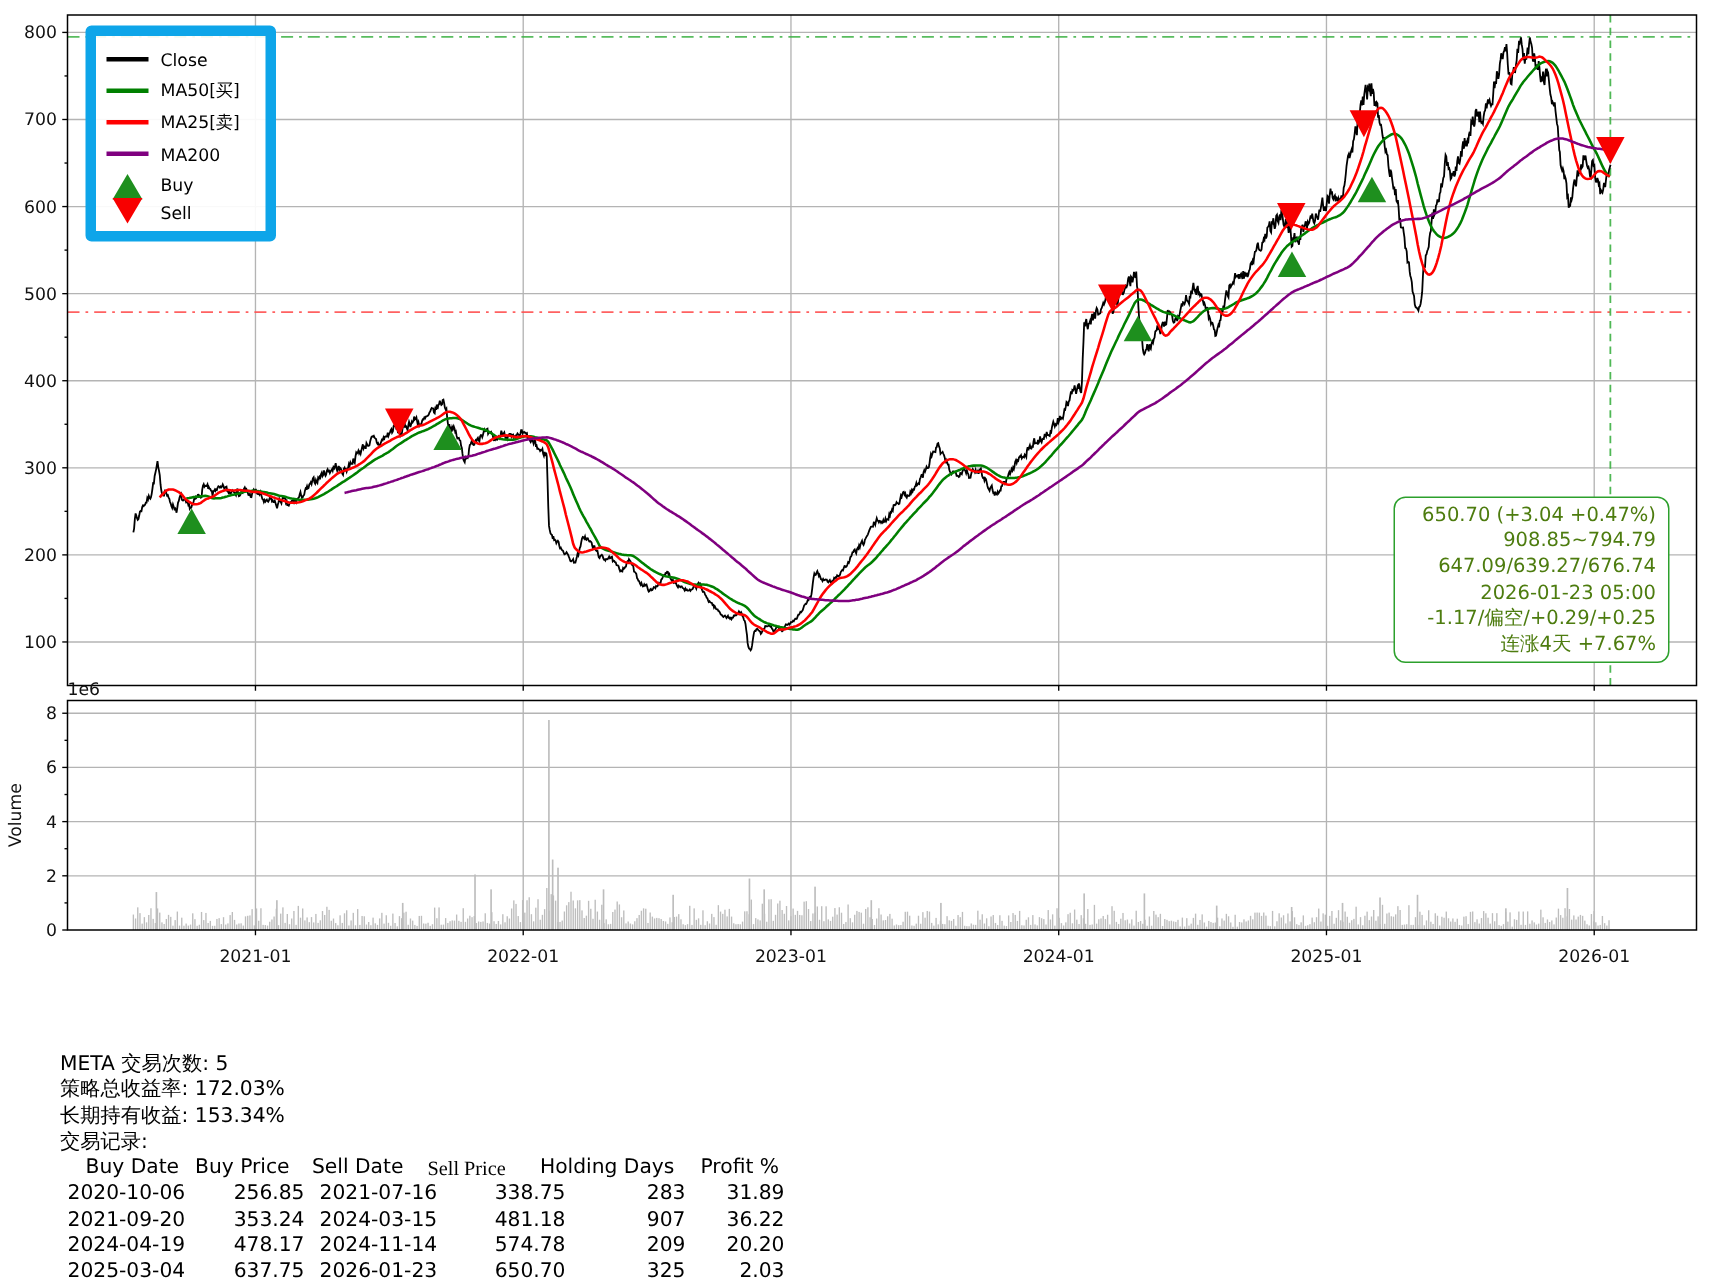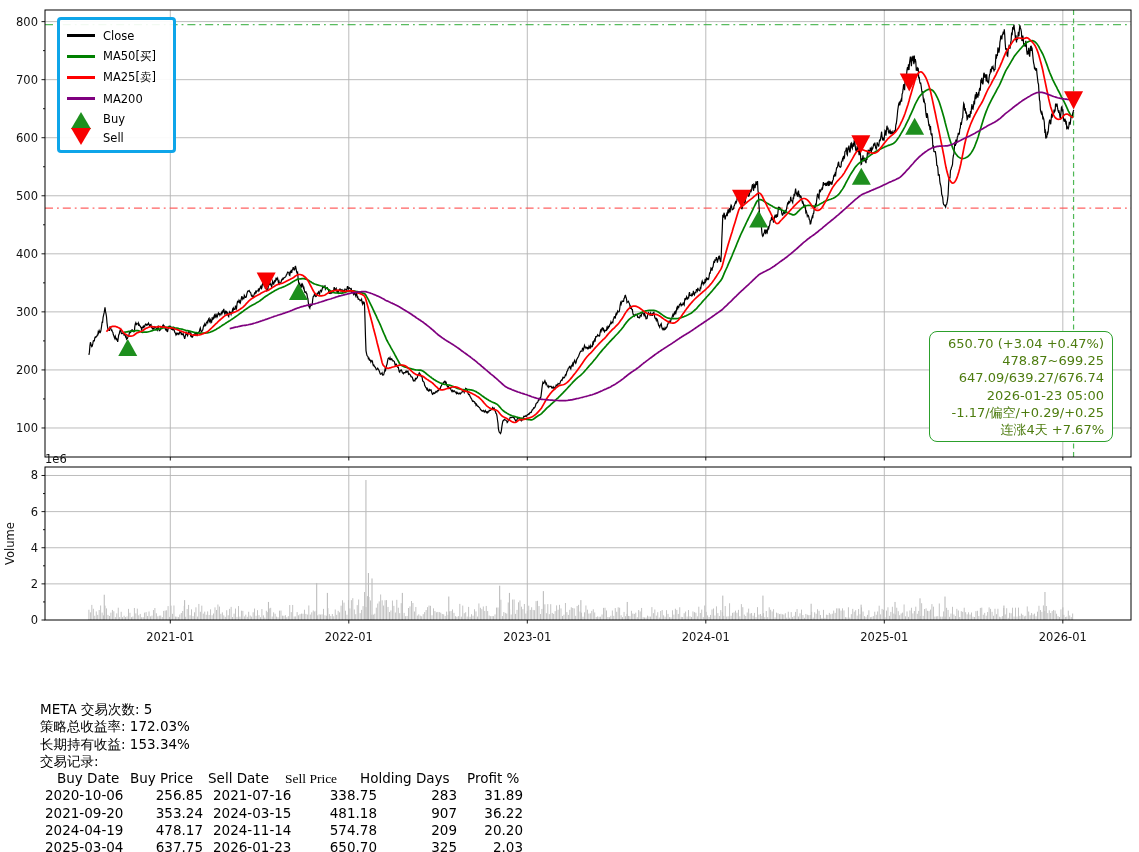--- a/index.html
+++ b/index.html
@@ -4,21 +4,21 @@
 <style>
   html,body{margin:0;padding:0;background:#fff;}
   body{width:1139px;height:852px;position:relative;overflow:hidden;
        font-family:"DejaVu Sans","Liberation Sans",sans-serif;color:#000;}
   #figure{position:absolute;left:0;top:0;width:1139px;height:852px;}
   svg{position:absolute;left:0;top:0;}
   svg text{font-family:"DejaVu Sans","Liberation Sans",sans-serif;fill:#111;}
 
   
   .legend{position:absolute;left:57px;top:17px;width:100px;background:rgba(255,255,255,.92);
-          border:3px solid #0ea5e9;border-radius:4px;padding:5px 6px 3px 7px;z-index:5;}
+          border:7px solid #0ea5e9;border-radius:4px;padding:5px 6px 3px 7px;z-index:5;}
   .legend-row{display:flex;align-items:center;height:21px;}
   .legend-row.marker-row{height:19px;}
   .swatch-wrap{width:28px;display:flex;justify-content:center;align-items:center;flex:0 0 28px;}
   .swatch-line{width:28px;height:3px;}
   .tri-up{width:0;height:0;border-left:10px solid transparent;border-right:10px solid transparent;
           border-bottom:17px solid #1e8f1e;margin-bottom:-3px;}
   .tri-down{width:0;height:0;border-left:10px solid transparent;border-right:10px solid transparent;
             border-top:17px solid #f80000;margin-top:-3px;}
   .legend-label{margin-left:8px;font-size:11.5px;white-space:nowrap;}
 
@@ -890,21 +890,21 @@
     <div class="legend-row marker-row">
       <span class="swatch-wrap">
           <span class="tri-down"></span>
         </span>
       <span class="legend-label">Sell</span>
     </div>
   </div>
 
   <div class="annotation">
     <div>650.70 (+3.04 +0.47%)</div>
-    <div>478.87~699.25</div>
+    <div>908.85~794.79</div>
     <div>647.09/639.27/676.74</div>
     <div>2026-01-23 05:00</div>
     <div>-1.17/偏空/+0.29/+0.25</div>
     <div>连涨4天 +7.67%</div>
   </div>
 
   <div class="summary">
     <div class="sline">META 交易次数: 5</div>
     <div class="sline">策略总收益率: 172.03%</div>
     <div class="sline">长期持有收益: 153.34%</div>

